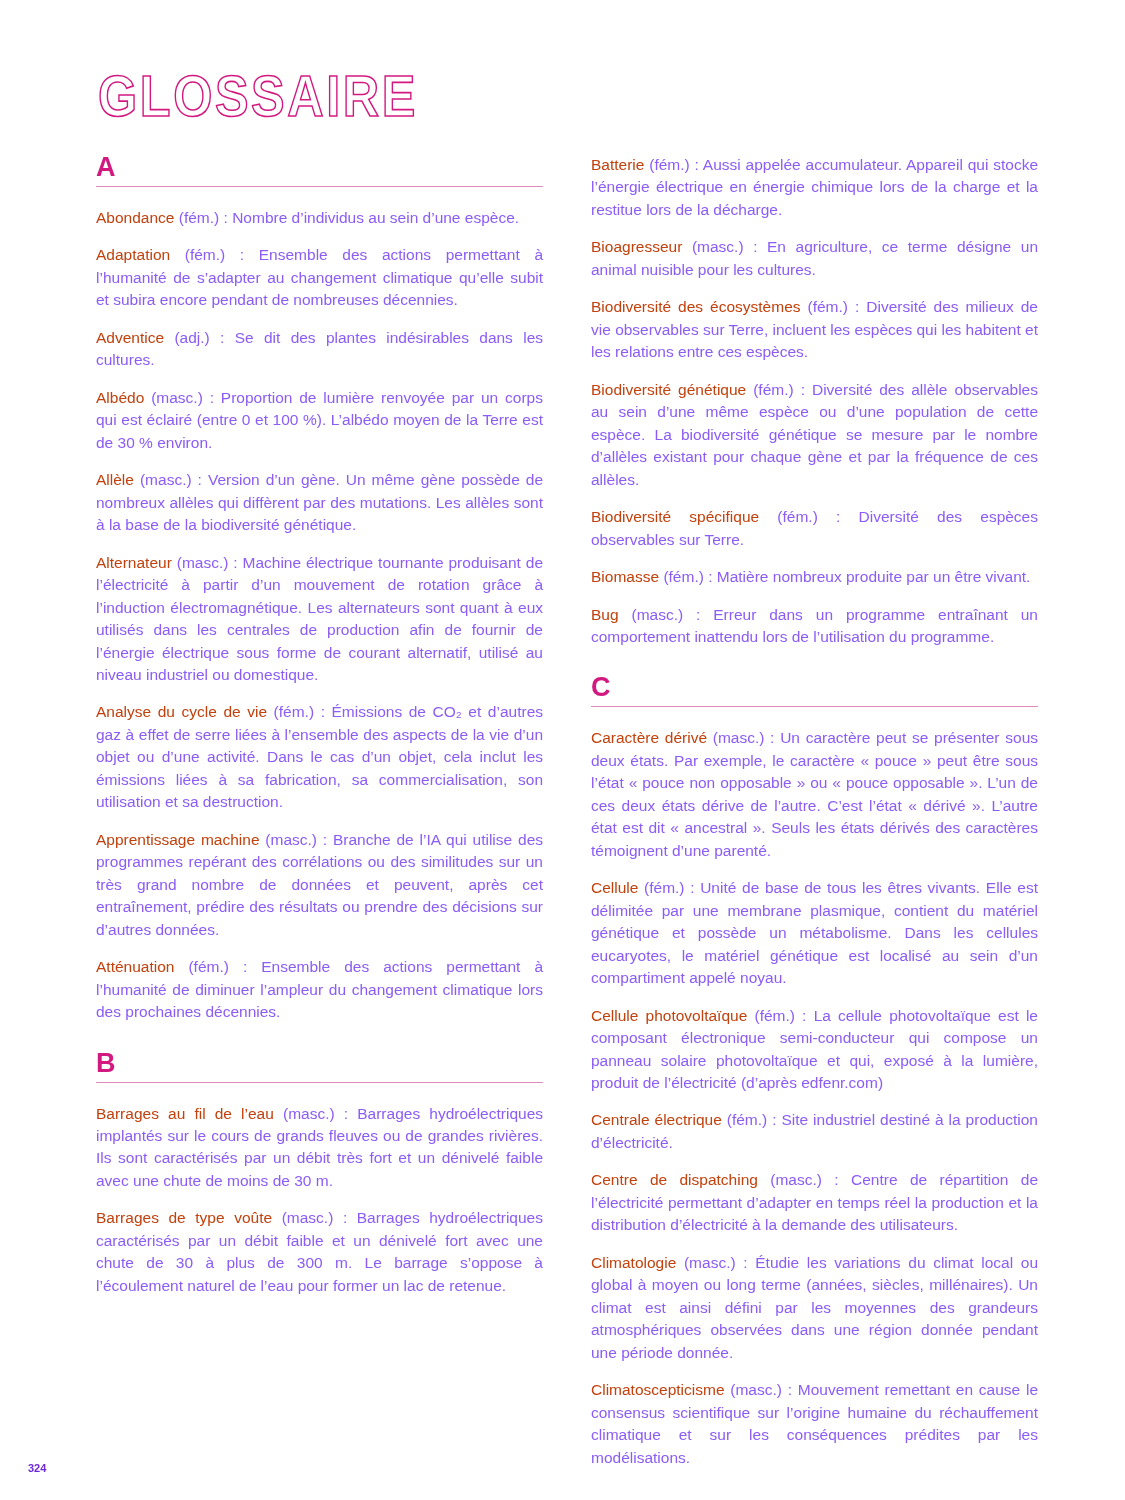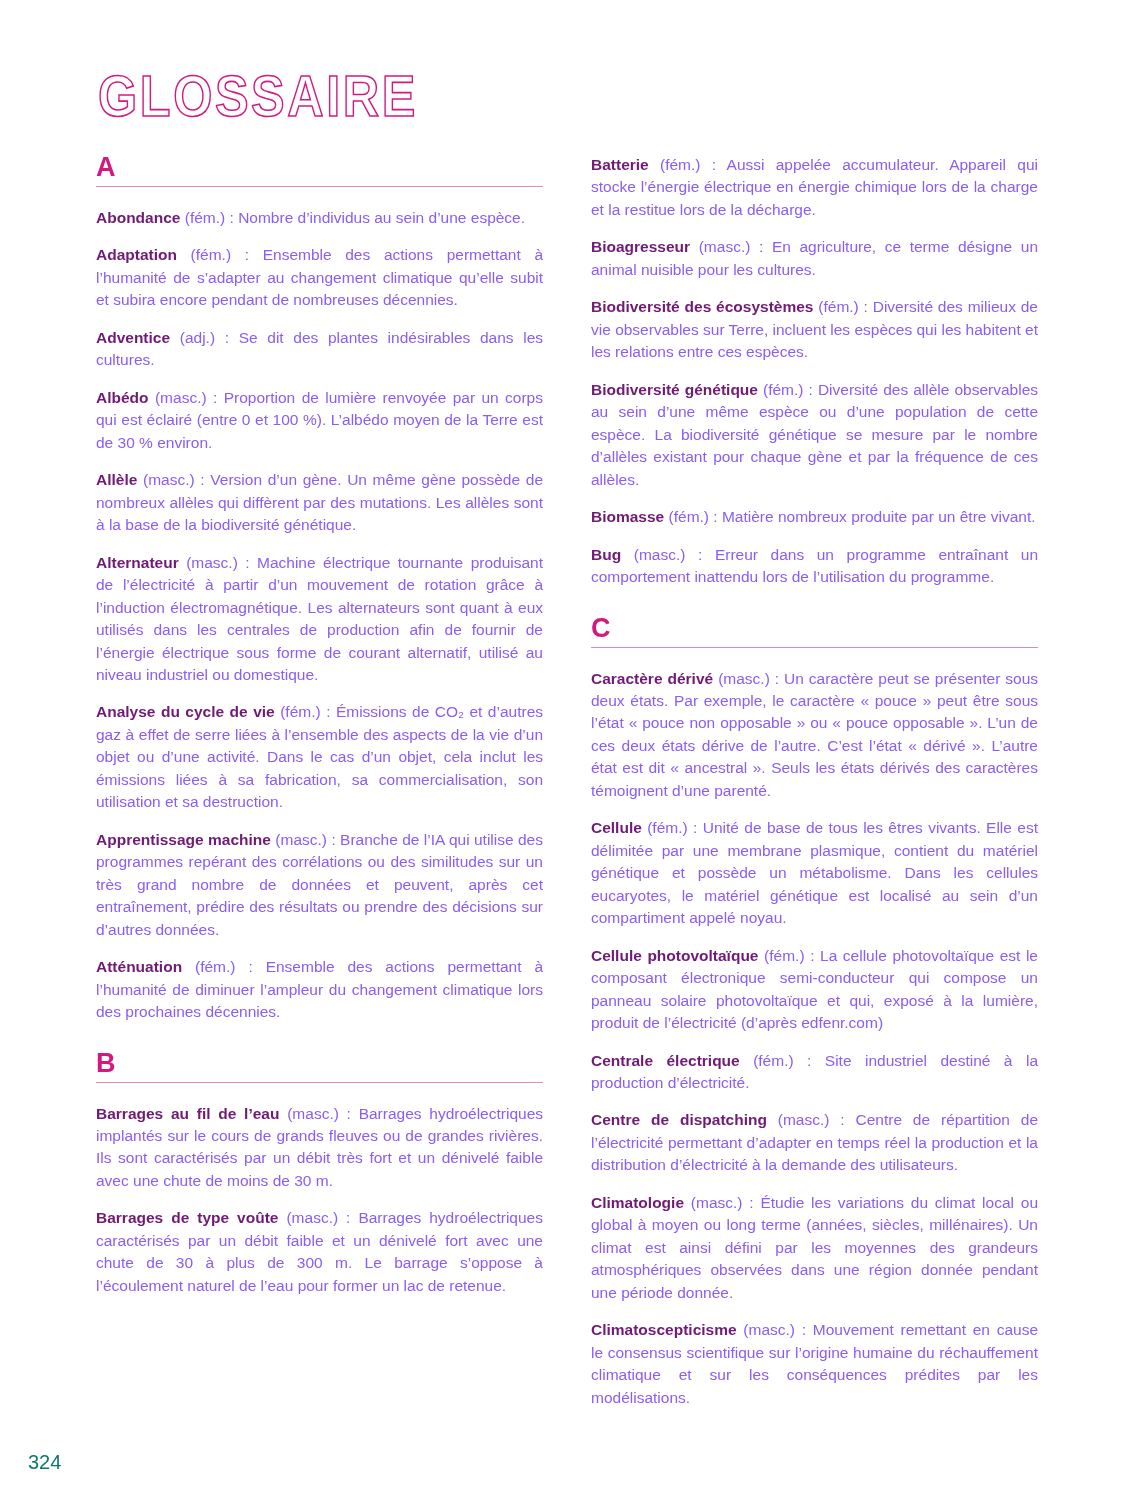--- a/index.html
+++ b/index.html
@@ -56,34 +56,34 @@
     line-height: 1;
     padding-bottom: 5px;
   }
   .entry {
     margin: 0 0 15px 0;
     font-size: 15.5px;
     line-height: 1.45;
     text-align: justify;
   }
   .term {
-    font-weight: 700;
-    color: #701a75;
+    font-weight: 400;
+    color: #c2410c;
   }
   .gender, .definition {
     font-weight: 400;
     color: #8b5cf6;
   }
   .page-number {
     position: absolute;
     left: 28px;
     bottom: 26px;
-    color: #0f766e;
-    font-size: 20px;
-    font-weight: 400;
+    color: #6d28d9;
+    font-size: 11px;
+    font-weight: 700;
   }
 </style>
 </head>
 <body>
 
 <div class="page">
 
   <svg class="title-svg" width="360" height="66">
     <text x="2" y="52" class="title-text" textLength="320" lengthAdjust="spacingAndGlyphs">GLOSSAIRE</text>
   </svg>
@@ -102,20 +102,21 @@
         <p class="entry"><strong class="term">Atténuation</strong> <span class="gender">(fém.) :</span> <span class="definition">Ensemble des actions permettant à l’humanité de diminuer l’ampleur du changement climatique lors des prochaines décennies.</span></p>
         <div class="section-header"><span class="section-letter">B</span></div>
         <p class="entry"><strong class="term">Barrages au fil de l’eau</strong> <span class="gender">(masc.) :</span> <span class="definition">Barrages hydroélectriques implantés sur le cours de grands fleuves ou de grandes rivières. Ils sont caractérisés par un débit très fort et un dénivelé faible avec une chute de moins de 30 m.</span></p>
         <p class="entry"><strong class="term">Barrages de type voûte</strong> <span class="gender">(masc.) :</span> <span class="definition">Barrages hydroélectriques caractérisés par un débit faible et un dénivelé fort avec une chute de 30 à plus de 300 m. Le barrage s’oppose à l’écoulement naturel de l’eau pour former un lac de retenue.</span></p>
       </section>
     <section class="col" id="col-right">
         <p class="entry"><strong class="term">Batterie</strong> <span class="gender">(fém.) :</span> <span class="definition">Aussi appelée accumulateur. Appareil qui stocke l’énergie électrique en énergie chimique lors de la charge et la restitue lors de la décharge.</span></p>
         <p class="entry"><strong class="term">Bioagresseur</strong> <span class="gender">(masc.) :</span> <span class="definition">En agriculture, ce terme désigne un animal nuisible pour les cultures.</span></p>
         <p class="entry"><strong class="term">Biodiversité des écosystèmes</strong> <span class="gender">(fém.) :</span> <span class="definition">Diversité des milieux de vie observables sur Terre, incluent les espèces qui les habitent et les relations entre ces espèces.</span></p>
         <p class="entry"><strong class="term">Biodiversité génétique</strong> <span class="gender">(fém.) :</span> <span class="definition">Diversité des allèle observables au sein d’une même espèce ou d’une population de cette espèce. La biodiversité génétique se mesure par le nombre d’allèles existant pour chaque gène et par la fréquence de ces allèles.</span></p>
+        <p class="entry"><strong class="term">Biodiversité spécifique</strong> <span class="gender">(fém.) :</span> <span class="definition">Diversité des espèces observables sur Terre.</span></p>
         <p class="entry"><strong class="term">Biomasse</strong> <span class="gender">(fém.) :</span> <span class="definition">Matière nombreux produite par un être vivant.</span></p>
         <p class="entry"><strong class="term">Bug</strong> <span class="gender">(masc.) :</span> <span class="definition">Erreur dans un programme entraînant un comportement inattendu lors de l’utilisation du programme.</span></p>
         <div class="section-header"><span class="section-letter">C</span></div>
         <p class="entry"><strong class="term">Caractère dérivé</strong> <span class="gender">(masc.) :</span> <span class="definition">Un caractère peut se présenter sous deux états. Par exemple, le caractère « pouce » peut être sous l’état « pouce non opposable » ou « pouce opposable ». L’un de ces deux états dérive de l’autre. C’est l’état « dérivé ». L’autre état est dit « ancestral ». Seuls les états dérivés des caractères témoignent d’une parenté.</span></p>
         <p class="entry"><strong class="term">Cellule</strong> <span class="gender">(fém.) :</span> <span class="definition">Unité de base de tous les êtres vivants. Elle est délimitée par une membrane plasmique, contient du matériel génétique et possède un métabolisme. Dans les cellules eucaryotes, le matériel génétique est localisé au sein d’un compartiment appelé noyau.</span></p>
         <p class="entry"><strong class="term">Cellule photovoltaïque</strong> <span class="gender">(fém.) :</span> <span class="definition">La cellule photovoltaïque est le composant électronique semi-conducteur qui compose un panneau solaire photovoltaïque et qui, exposé à la lumière, produit de l’électricité (d’après edfenr.com)</span></p>
         <p class="entry"><strong class="term">Centrale électrique</strong> <span class="gender">(fém.) :</span> <span class="definition">Site industriel destiné à la production d’électricité.</span></p>
         <p class="entry"><strong class="term">Centre de dispatching</strong> <span class="gender">(masc.) :</span> <span class="definition">Centre de répartition de l’électricité permettant d’adapter en temps réel la production et la distribution d’électricité à la demande des utilisateurs.</span></p>
         <p class="entry"><strong class="term">Climatologie</strong> <span class="gender">(masc.) :</span> <span class="definition">Étudie les variations du climat local ou global à moyen ou long terme (années, siècles, millénaires). Un climat est ainsi défini par les moyennes des grandeurs atmosphériques observées dans une région donnée pendant une période donnée.</span></p>
         <p class="entry"><strong class="term">Climatoscepticisme</strong> <span class="gender">(masc.) :</span> <span class="definition">Mouvement remettant en cause le consensus scientifique sur l’origine humaine du réchauffement climatique et sur les conséquences prédites par les modélisations.</span></p>

